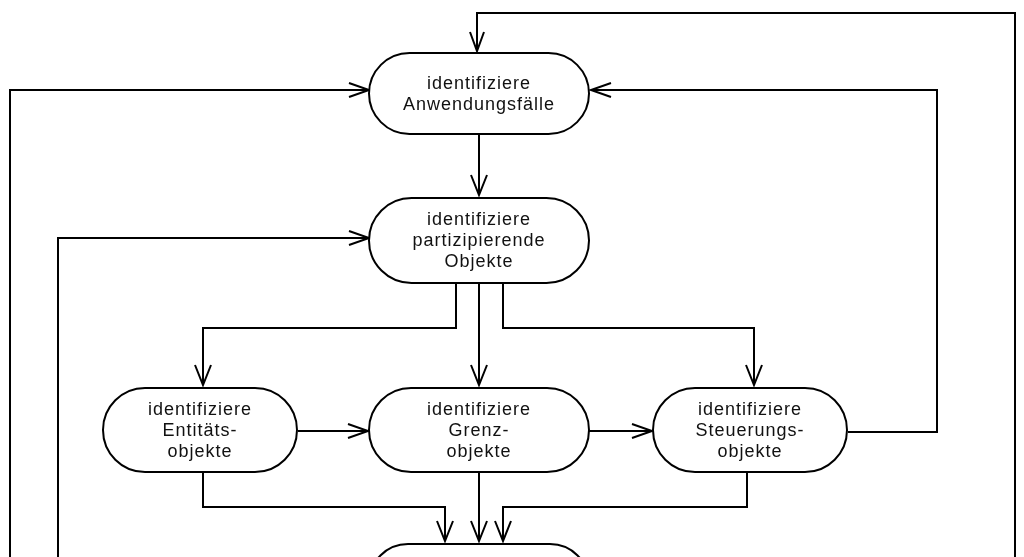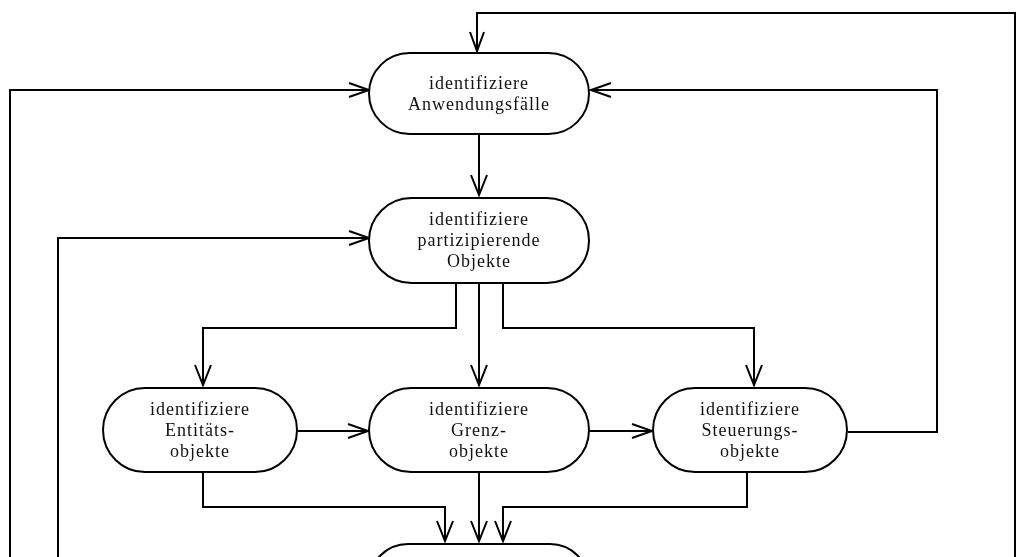--- a/index.html
+++ b/index.html
@@ -6,21 +6,21 @@
     margin: 0;
     padding: 0;
     background: #ffffff;
   }
   #stage {
     position: relative;
     width: 1024px;
     height: 557px;
     overflow: hidden;
     background: #ffffff;
-    font-family: Liberation Serif, serif;
+    font-family: Liberation Sans, sans-serif;
   }
   #connector-layer {
     position: absolute;
     left: 0;
     top: 0;
     width: 1024px;
     height: 557px;
   }
   #connector-layer path {
     fill: none;

